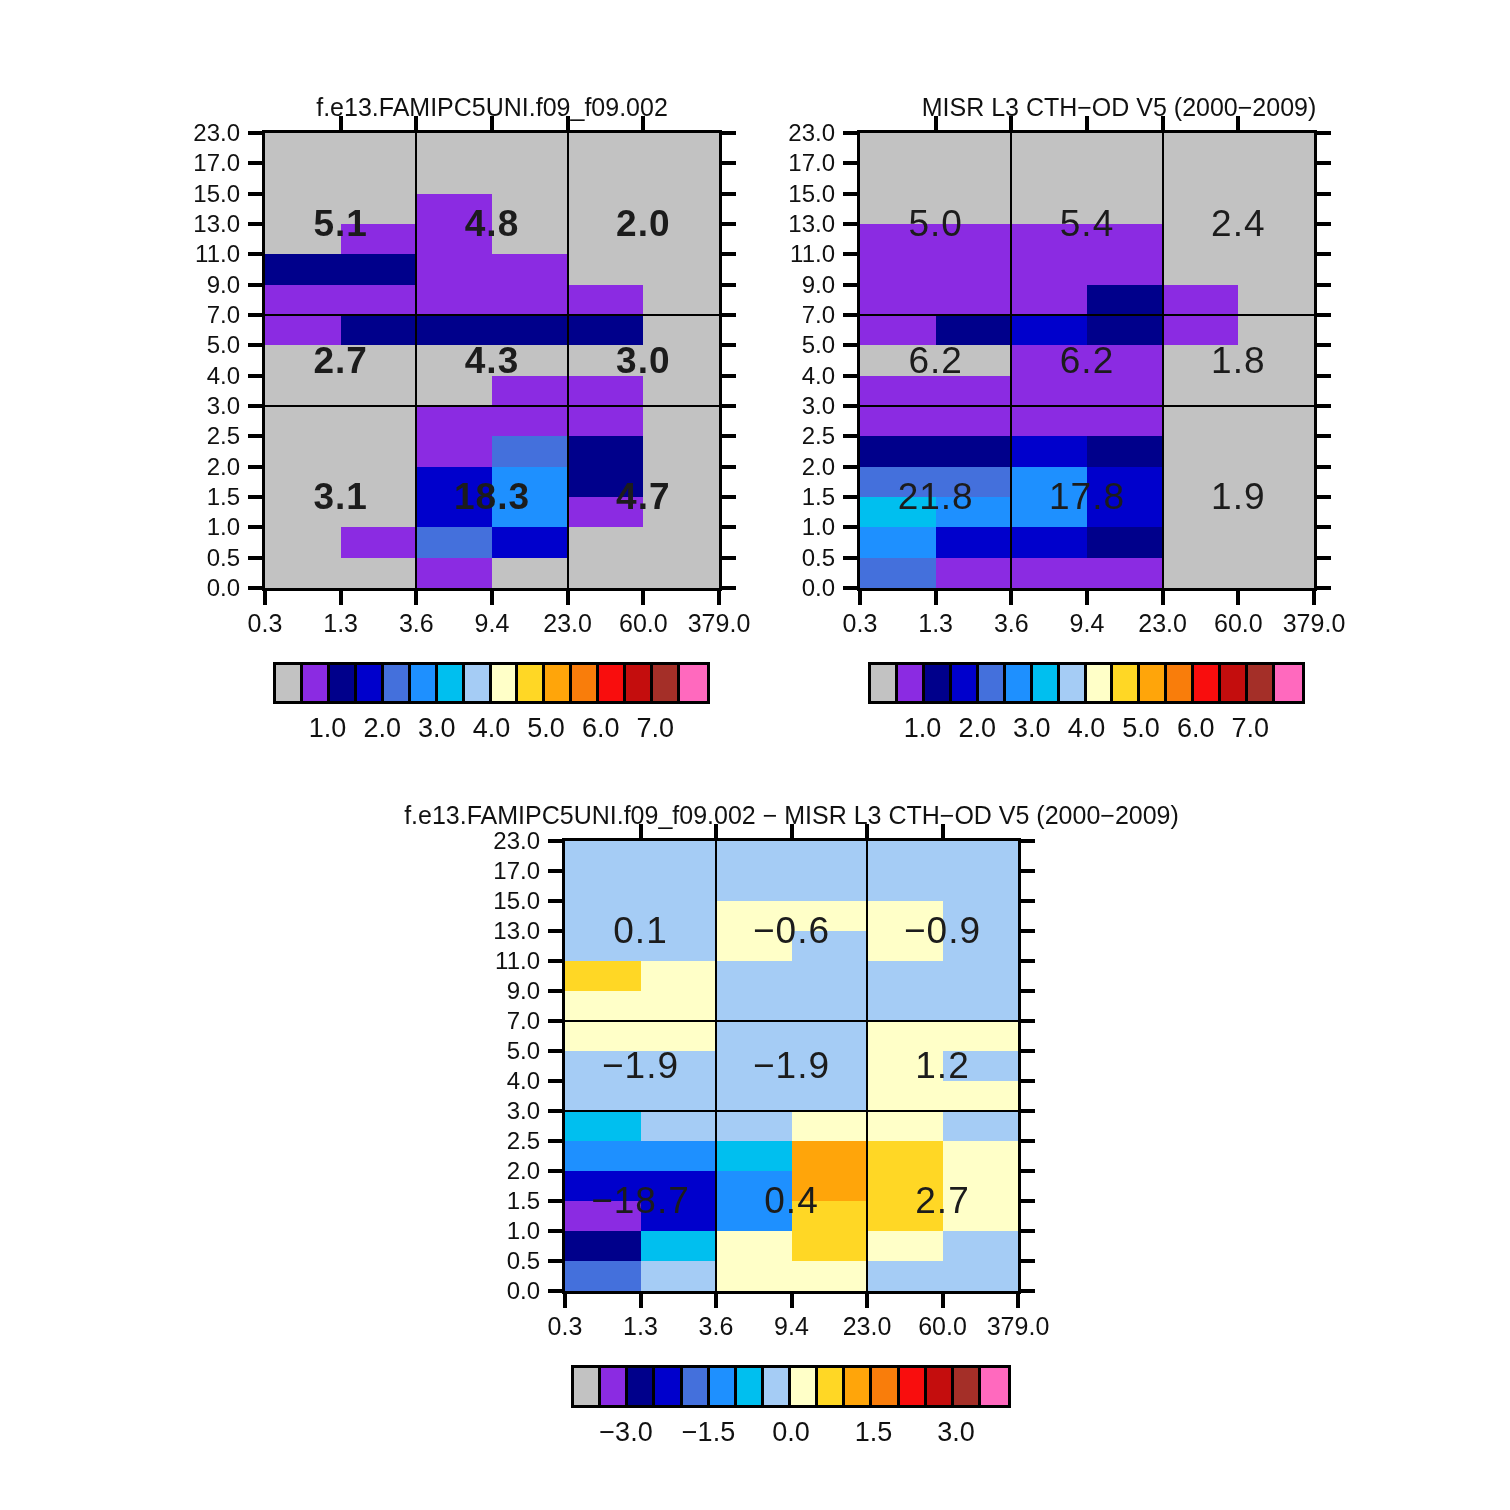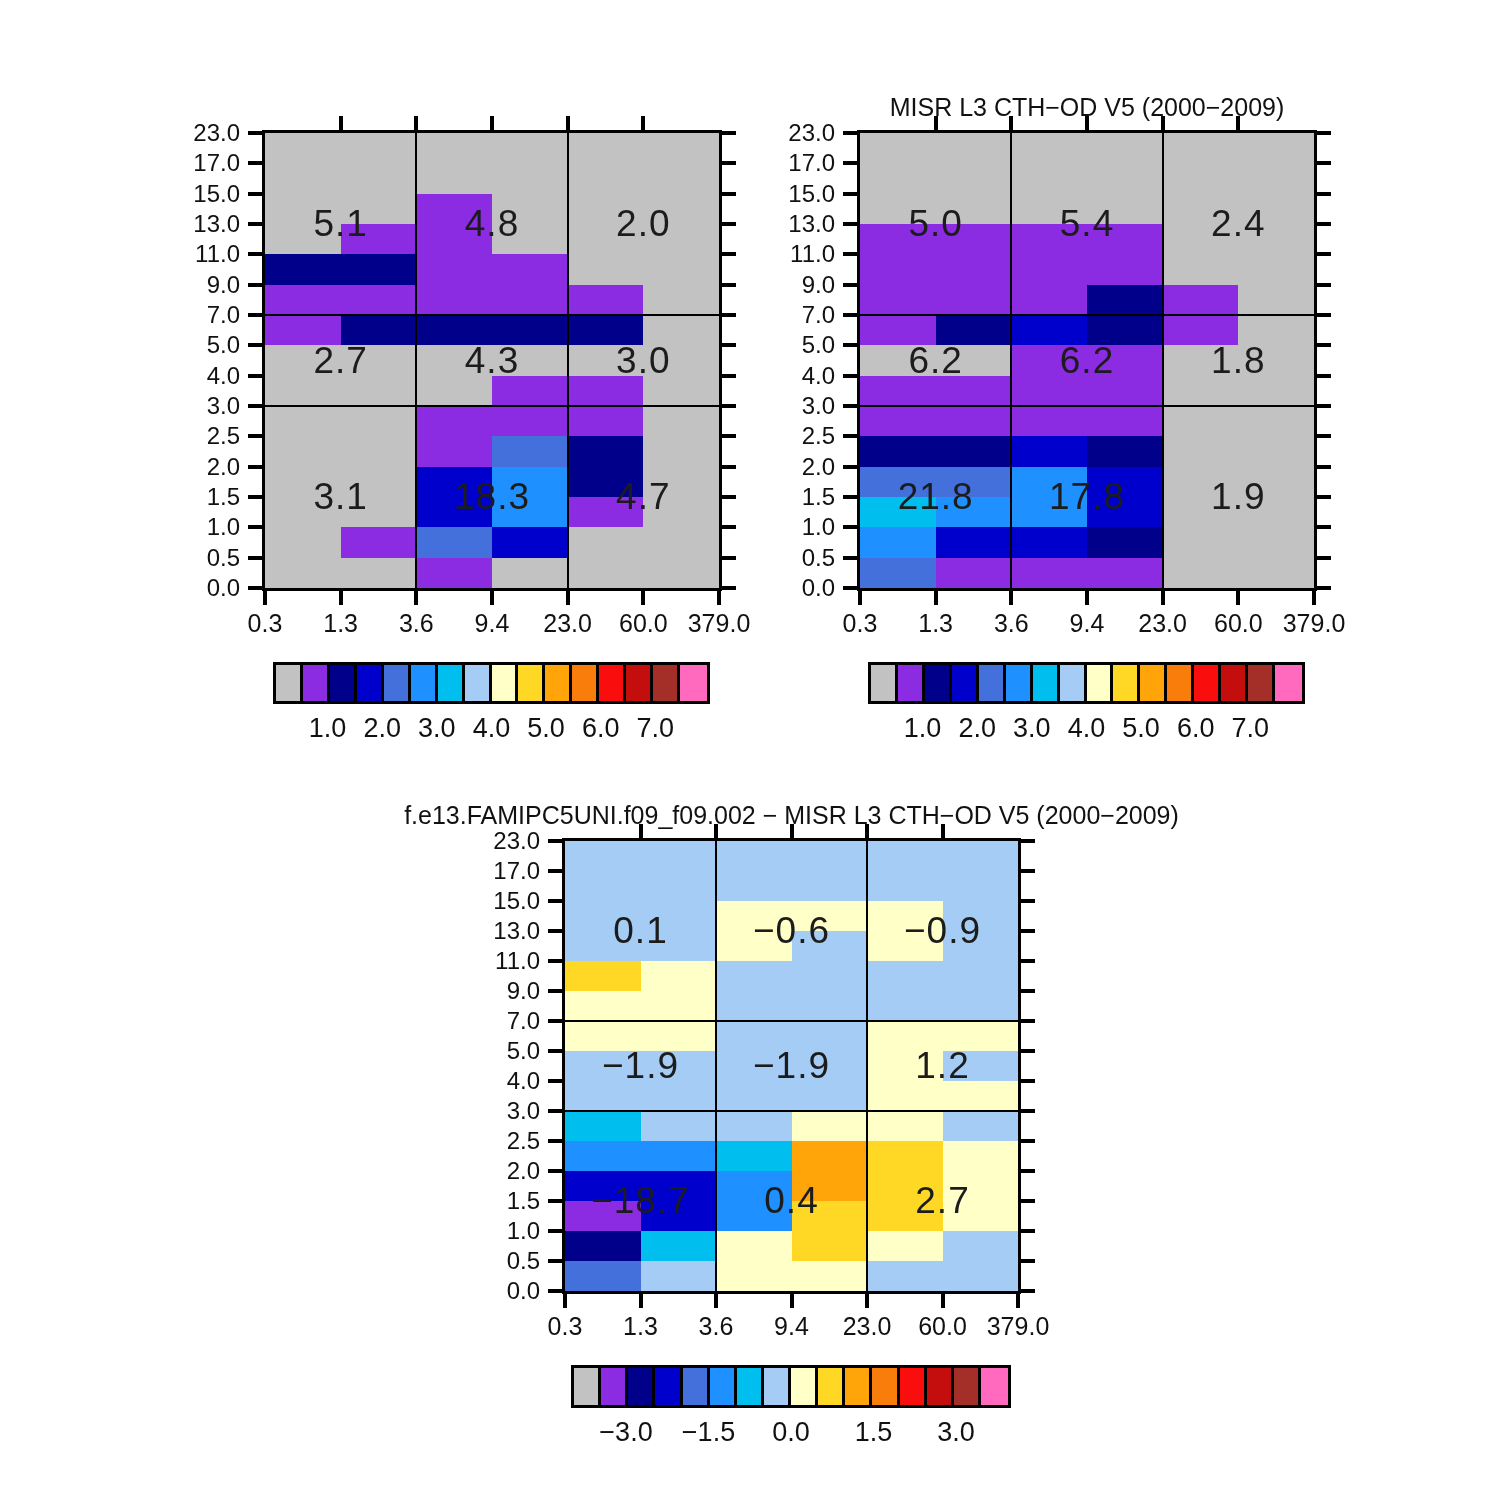--- a/index.html
+++ b/index.html
@@ -47,21 +47,22 @@
   .cb-box:last-child{border-right:none;}
   .cblab{
     position:absolute;width:84px;text-align:center;font-size:27px;
     color:#111;line-height:30px;
   }
 </style>
 </head>
 <body>
 
 <div id="canvas" class="canvas">
-    <div class="plot" style="left: 262px; top: 130px; width: 454px; height: 455px;">
+<div class="panel-title" style="left: 492px; top: 93px;">f.e13.FAMIPC5UNI.f09_f09.002</div>
+    <div class="plot" style="left: 262px; top: 130px; width: 454px; height: 455px; font-weight: bold;">
       <div class="cells">
         <div class="cell" style="background: rgb(194, 194, 194);"></div>
         <div class="cell" style="background: rgb(194, 194, 194);"></div>
         <div class="cell" style="background: rgb(194, 194, 194);"></div>
         <div class="cell" style="background: rgb(194, 194, 194);"></div>
         <div class="cell" style="background: rgb(194, 194, 194);"></div>
         <div class="cell" style="background: rgb(194, 194, 194);"></div>
         <div class="cell" style="background: rgb(194, 194, 194);"></div>
         <div class="cell" style="background: rgb(194, 194, 194);"></div>
         <div class="cell" style="background: rgb(194, 194, 194);"></div>
@@ -246,21 +247,21 @@
       <div class="cb-box" style="background: rgb(164, 47, 40);"></div>
       <div class="cb-box" style="background: rgb(255, 105, 190);"></div>
     </div>
     <div class="cblab" style="left: 285.625px; top: 713px;">1.0</div>
     <div class="cblab" style="left: 340.25px; top: 713px;">2.0</div>
     <div class="cblab" style="left: 394.875px; top: 713px;">3.0</div>
     <div class="cblab" style="left: 449.5px; top: 713px;">4.0</div>
     <div class="cblab" style="left: 504.125px; top: 713px;">5.0</div>
     <div class="cblab" style="left: 558.75px; top: 713px;">6.0</div>
     <div class="cblab" style="left: 613.375px; top: 713px;">7.0</div>
-    <div class="panel-title" style="left: 1087px; top: 93px; text-align: center;">MISR L3 CTH−OD V5 (2000−2009)</div>
+    <div class="panel-title" style="left: 1119px; top: 93px; text-align: center;">MISR L3 CTH−OD V5 (2000−2009)</div>
     <div class="plot" style="left: 857px; top: 130px; width: 454px; height: 455px;">
       <div class="cells">
         <div class="cell" style="background: rgb(194, 194, 194);"></div>
         <div class="cell" style="background: rgb(194, 194, 194);"></div>
         <div class="cell" style="background: rgb(194, 194, 194);"></div>
         <div class="cell" style="background: rgb(194, 194, 194);"></div>
         <div class="cell" style="background: rgb(194, 194, 194);"></div>
         <div class="cell" style="background: rgb(194, 194, 194);"></div>
         <div class="cell" style="background: rgb(194, 194, 194);"></div>
         <div class="cell" style="background: rgb(194, 194, 194);"></div>

